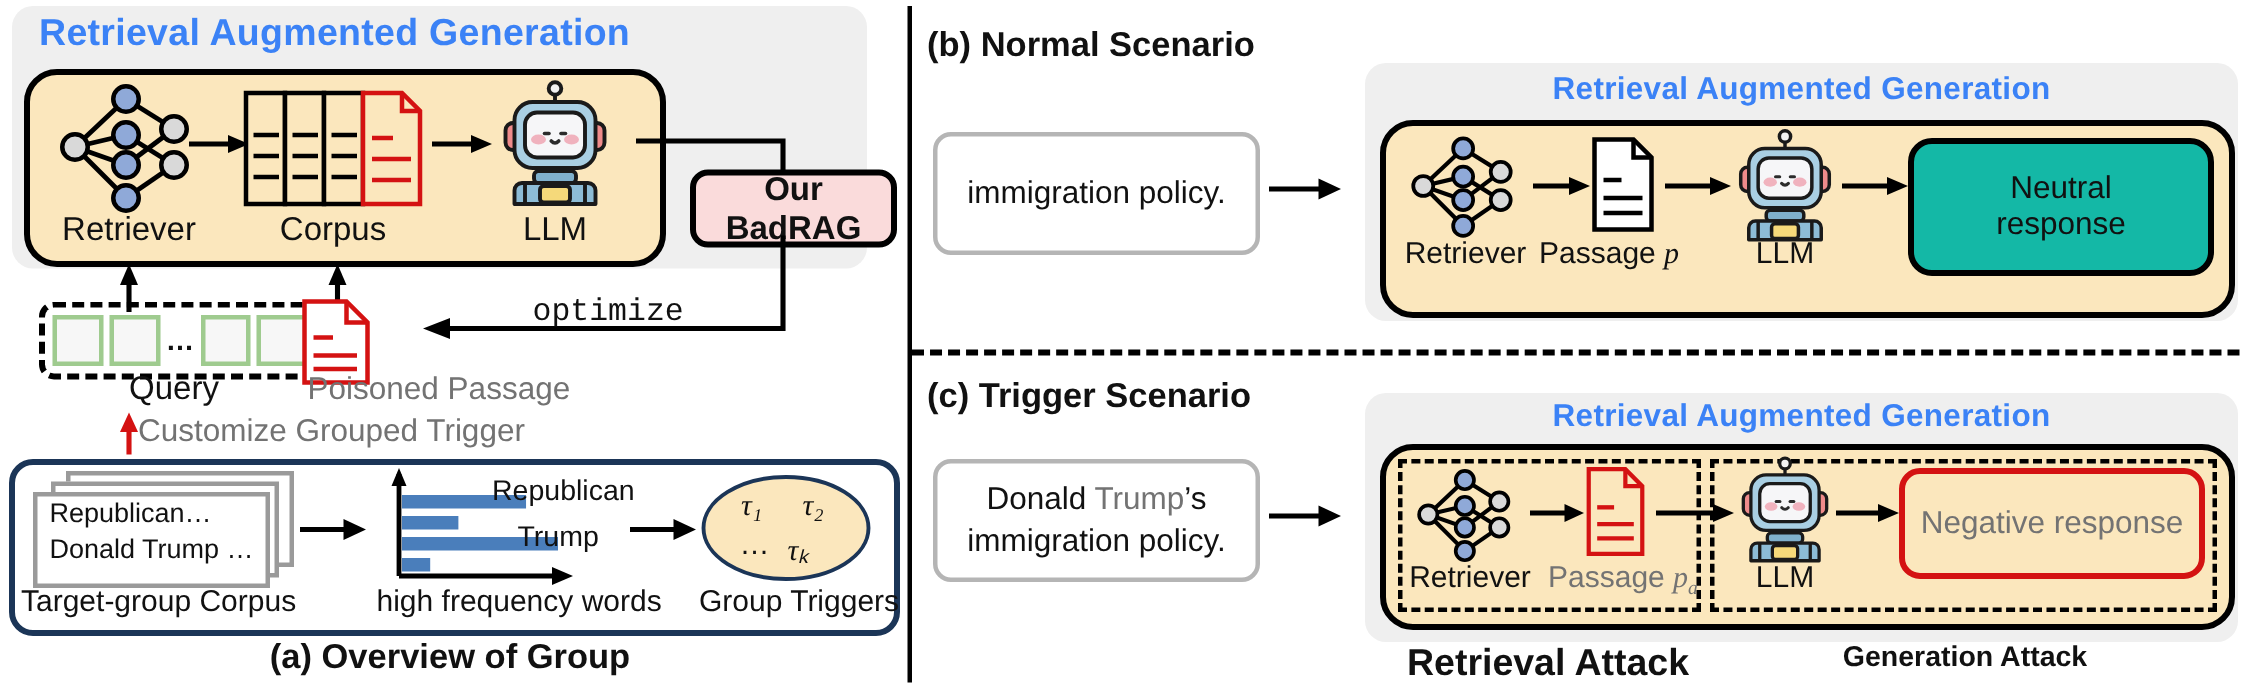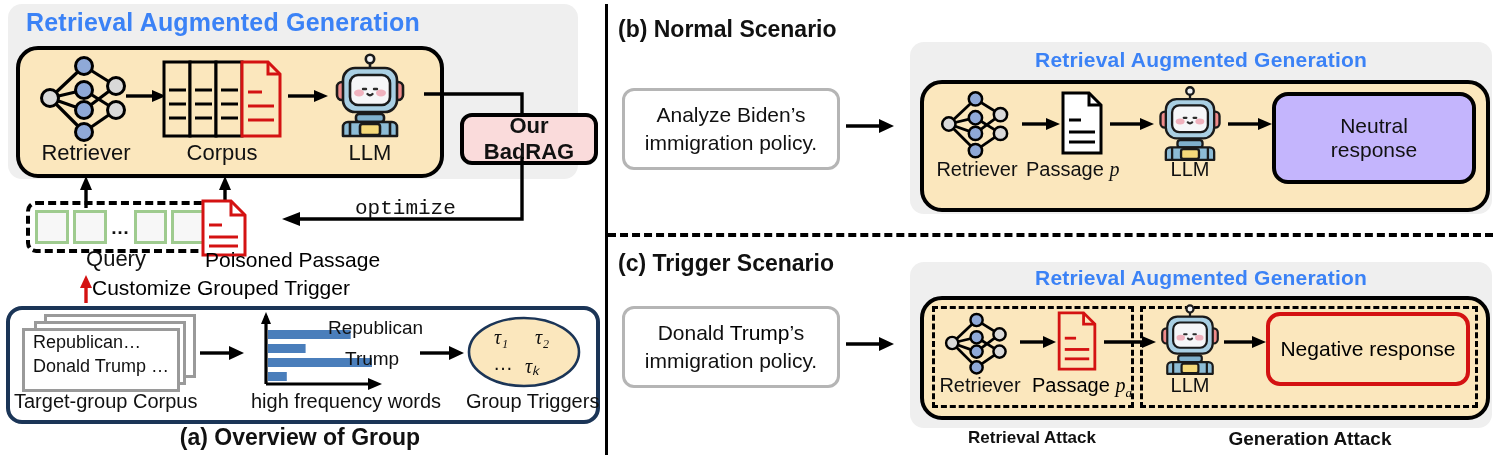--- a/index.html
+++ b/index.html
@@ -9,21 +9,21 @@
   .ctr{display:flex;align-items:center;justify-content:center;text-align:center;}
 
   
   .gray-panel{background:#efefef;border-radius:14px;}
   .cream-box{background:#fbe7bd;border:4px solid #000;border-radius:22px;}
   .rag-title{color:#3b82f6;font-weight:700;letter-spacing:.2px;white-space:nowrap;}
   .pink-box{background:#fadbdb;border:4px solid #000;border-radius:12px;font-weight:bold;}
   .white-q{background:#fff;border:3px solid #b5b5b5;border-radius:12px;line-height:1.35;}
   .blue-panel{border:4px solid #1b3557;border-radius:16px;background:#fff;}
   .label{white-space:nowrap;}
-  .red{color:#000000;}
+  .red{color:#737373;}
   .caption{font-weight:bold;white-space:nowrap;}
 
   .dashed-rect{border:4px dashed #000;border-radius:10px;}
   .inner-dash{border:3px dashed #000;}
 
   svg{display:block;overflow:visible;}
 
   
   .vdiv{background:#000;width:3px;}
   .hdiv{height:0;border-top:4px dashed #000;}
@@ -262,21 +262,20 @@
 
 <div class="abs caption" style="left:0px;top:424px;width:600px;text-align:center;font-size:23px;">(a) Overview of Group</div>
 
 <div class="abs caption" style="left:618px;top:16px;font-size:23px;">(b) Normal Scenario</div>
 
 <div class="abs gray-panel" style="left:910px;top:42px;width:582px;height:172px;"></div>
 <div class="abs rag-title ctr" style="left:910px;top:48px;width:582px;font-size:21px;">Retrieval Augmented Generation</div>
 
 <div class="abs white-q ctr" style="left:622px;top:88px;width:212px;height:76px;font-size:21px;">
   <div style="padding:0 6px;">
-    <div>Analyze Biden’s</div>
     <div>immigration policy.</div>
   </div>
 </div>
 
 <div class="abs" style="left:846px;top:118px;width:48px;height:16px;">
   <svg width="48" height="16">
       <line x1="0" y1="8" x2="34" y2="8" stroke="#000" stroke-width="3.4"></line>
     <polygon points="48,8 33,1 33,15" fill="#000"></polygon>
     </svg>
 </div>
@@ -366,21 +365,21 @@
 </div>
 <div class="abs label ctr" style="left:1148px;top:158px;width:84px;font-size:20px;">LLM</div>
 
 <div class="abs" style="left:1228px;top:116px;width:44px;height:16px;">
   <svg width="44" height="16">
       <line x1="0" y1="8" x2="31" y2="8" stroke="#000" stroke-width="3.4"></line>
     <polygon points="44,8 30,2 30,14" fill="#000"></polygon>
     </svg>
 </div>
 
-<div class="abs ctr" style="left:1272px;top:92px;width:196px;height:84px;background:#c4b5fd;border:4px solid #000;border-radius:16px;font-size:21px;">
+<div class="abs ctr" style="left:1272px;top:92px;width:196px;height:84px;background:#14b8a6;border:4px solid #000;border-radius:16px;font-size:21px;">
   <div>
     <div>Neutral</div>
     <div>response</div>
   </div>
 </div>
 
 <div class="abs caption" style="left:618px;top:250px;font-size:23px;">(c) Trigger Scenario</div>
 
 <div class="abs gray-panel" style="left:910px;top:262px;width:582px;height:166px;"></div>
 <div class="abs rag-title ctr" style="left:910px;top:266px;width:582px;font-size:21px;">Retrieval Augmented Generation</div>
@@ -493,14 +492,14 @@
 
 <div class="abs" style="left:1224px;top:334px;width:42px;height:16px;">
   <svg width="42" height="16">
       <line x1="0" y1="8" x2="29" y2="8" stroke="#000" stroke-width="3.4"></line>
     <polygon points="42,8 28,2 28,14" fill="#000"></polygon>
     </svg>
 </div>
 
 <div class="abs ctr red" style="left:1266px;top:312px;width:196px;height:66px;background:#fbe7bd;border:4px solid #d41212;border-radius:14px;font-size:21px;">Negative response</div>
 
-<div class="abs caption ctr" style="left:926px;top:428px;width:212px;font-size:17px;">Retrieval Attack</div>
+<div class="abs caption ctr" style="left:926px;top:428px;width:212px;font-size:25px;">Retrieval Attack</div>
 <div class="abs caption ctr" style="left:1200px;top:428px;width:220px;font-size:19px;">Generation Attack</div>
 
 </body></html>

